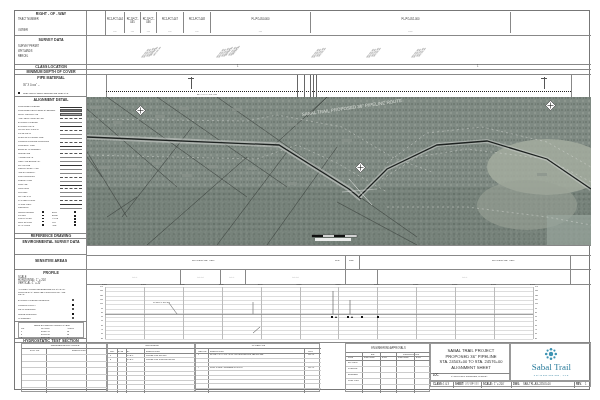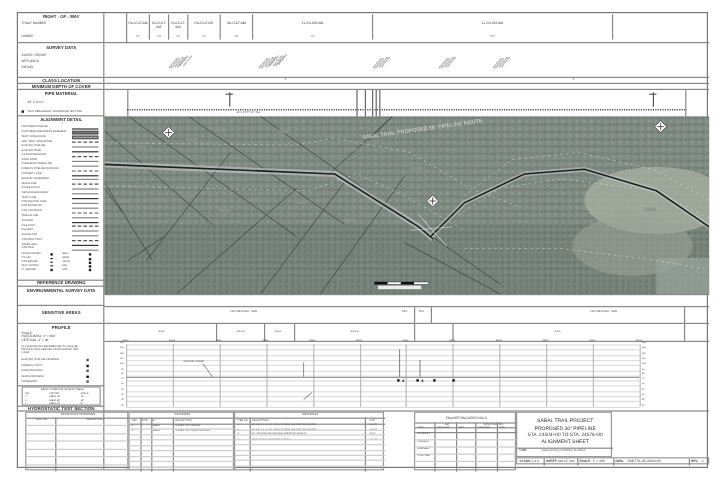--- a/index.html
+++ b/index.html
@@ -658,20 +658,37 @@
           <div style="font-size:4.2px;color:#333;line-height:5.6px;white-space:nowrap">SABAL TRAIL PROJECT</div>
           <div style="font-size:4.2px;color:#333;line-height:5.6px;white-space:nowrap">PROPOSED 36" PIPELINE</div>
           <div style="font-size:4px;color:#333;line-height:5.6px;white-space:nowrap">STA. 24503+00 TO STA. 24576+00</div>
           <div style="font-size:4.2px;color:#333;line-height:5.6px;white-space:nowrap">ALIGNMENT SHEET</div>
         </div>
       <div class="hl" style="top:29px;left:0;width:80px"></div>
       <div class="t abs" style="top:31px;left:2px;font-weight:bold;font-size:2.6px">LOC.</div>
       <div class="t abs" style="top:31px;left:20px;font-size:2.2px">LAKE &amp; POLK COUNTIES, FLORIDA</div>
     </div>
 
+    <div class="tb-cell" style="left:495px;top:0;width:81px;height:38px">
+      <svg class="abs" style="left:33px;top:3px" width="14" height="14" viewBox="0 0 14 14">
+        <g fill="#3c93b3">
+          <circle cx="7" cy="7" r="2.2"></circle>
+          <circle cx="7" cy="2.2" r="1.3"></circle>
+          <circle cx="7" cy="11.8" r="1.3"></circle>
+          <circle cx="2.2" cy="7" r="1.3"></circle>
+          <circle cx="11.8" cy="7" r="1.3"></circle>
+          <circle cx="3.6" cy="3.6" r="1.1"></circle>
+          <circle cx="10.4" cy="3.6" r="1.1"></circle>
+          <circle cx="3.6" cy="10.4" r="1.1"></circle>
+          <circle cx="10.4" cy="10.4" r="1.1"></circle>
+        </g>
+      </svg>
+      <div class="abs sabal" style="top:18px;left:0;width:81px;text-align:center">Sabal Trail</div>
+      <div class="abs" style="top:30px;left:0;width:81px;text-align:center;font-size:2.2px;color:#2f7f9e;letter-spacing:0.8px">TRANSMISSION, LLC</div>
+    </div>
 
     <div class="tb-cell" style="left:415px;top:38px;width:161px;height:6px">
       <div class="t abs" style="top:1.5px;left:2px;font-weight:bold">CLASS:</div>
       <div class="t abs" style="top:1.5px;left:12px">1 &amp; 3</div>
       <div class="vl" style="left:22px;top:0;height:6px"></div>
       <div class="t abs" style="top:1.5px;left:24px;font-weight:bold">SHEET:</div>
       <div class="t abs" style="top:1.5px;left:34px">### OF ###</div>
       <div class="vl" style="left:50px;top:0;height:6px"></div>
       <div class="t abs" style="top:1.5px;left:52px;font-weight:bold">SCALE:</div>
       <div class="t abs" style="top:1.5px;left:63px">1" = 200'</div>

